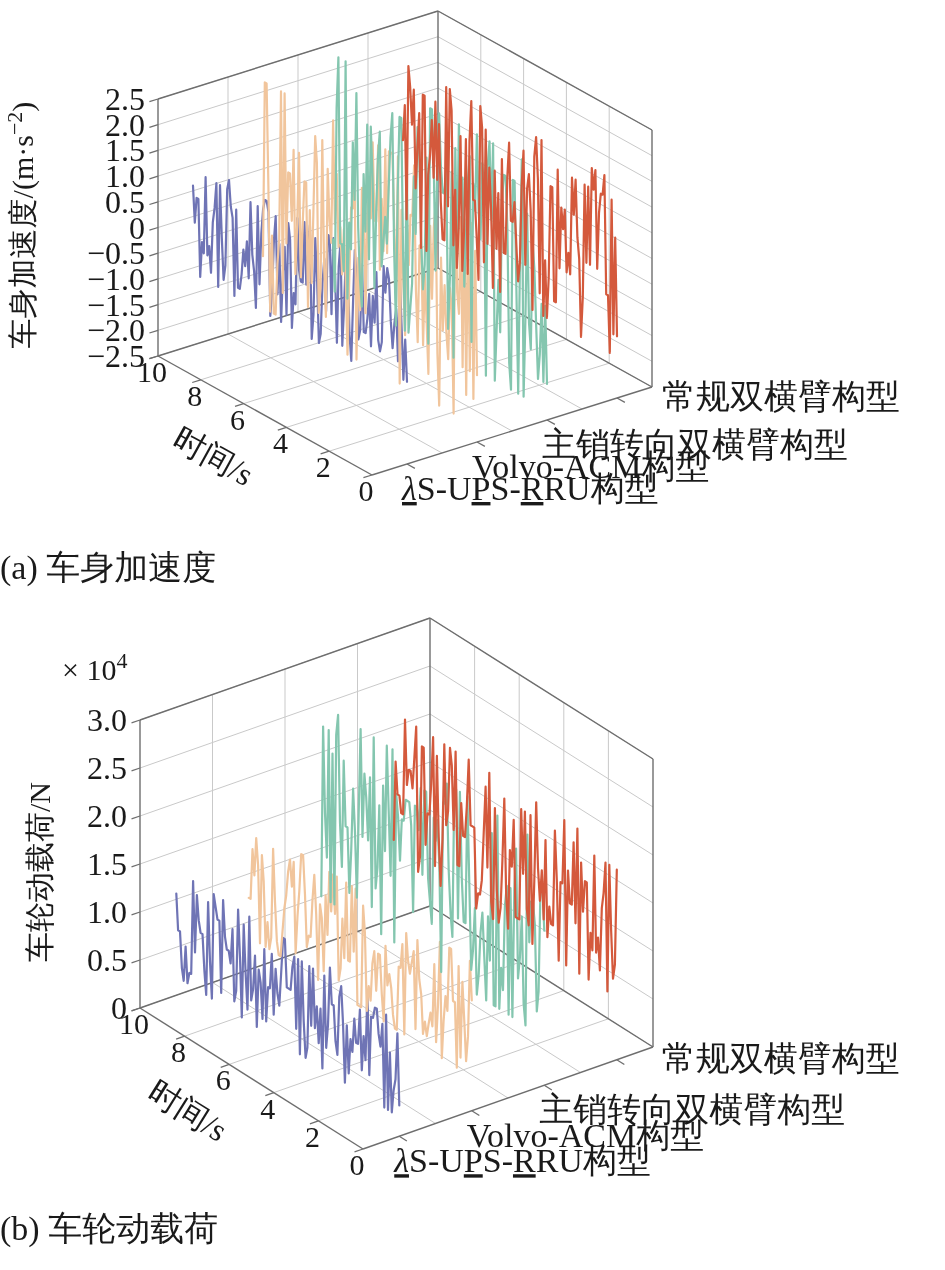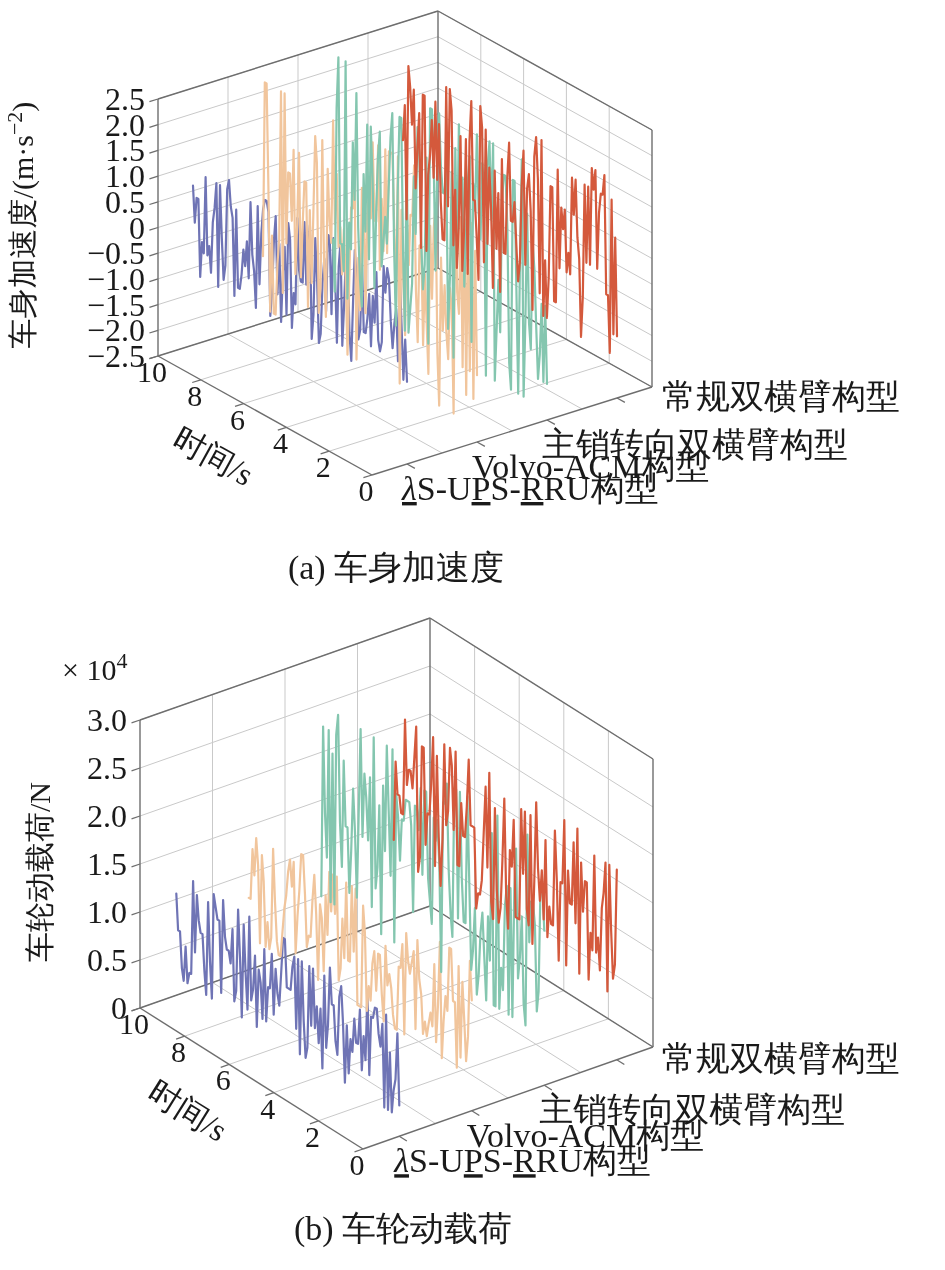--- a/index.html
+++ b/index.html
@@ -1,23 +1,23 @@
 <!DOCTYPE html>
 <html><head>
 <meta charset="utf-8">
 <style>
   html,body{margin:0;padding:0;background:#ffffff;}
   .page{position:relative;width:945px;height:1256px;background:#ffffff;overflow:hidden;
         font-family:"Liberation Serif","DejaVu Serif",serif;}
   svg{position:absolute;left:0;top:0;}
   svg text{fill:#1a1a1a;font-family:"Liberation Serif","DejaVu Serif",serif;}
-  .caption{position:absolute;color:#1a1a1a;font-size:34px;text-align:center;
+  .caption{position:absolute;color:#1a1a1a;font-size:34px;text-align:left;
            font-family:"Liberation Serif","DejaVu Serif",serif;}
   .caption-a{left:0;top:545px;width:792px;}
-  .caption-b{left:13px;top:1206px;width:780px;}
+  .caption-b{left:0;top:1206px;width:780px;}
 </style>
 </head>
 <body>
 
 <div class="page">
   <svg id="fig-canvas" width="945" height="1270" viewBox="0 0 945 1270">
       <g>
         <line x1="158" y1="99" x2="438" y2="11" stroke="#c9c9c9" stroke-width="1"></line>
         <line x1="438" y1="11" x2="652" y2="130" stroke="#c9c9c9" stroke-width="1"></line>
         <line x1="158" y1="124.69999999999999" x2="438" y2="36.69999999999999" stroke="#c9c9c9" stroke-width="1"></line>

